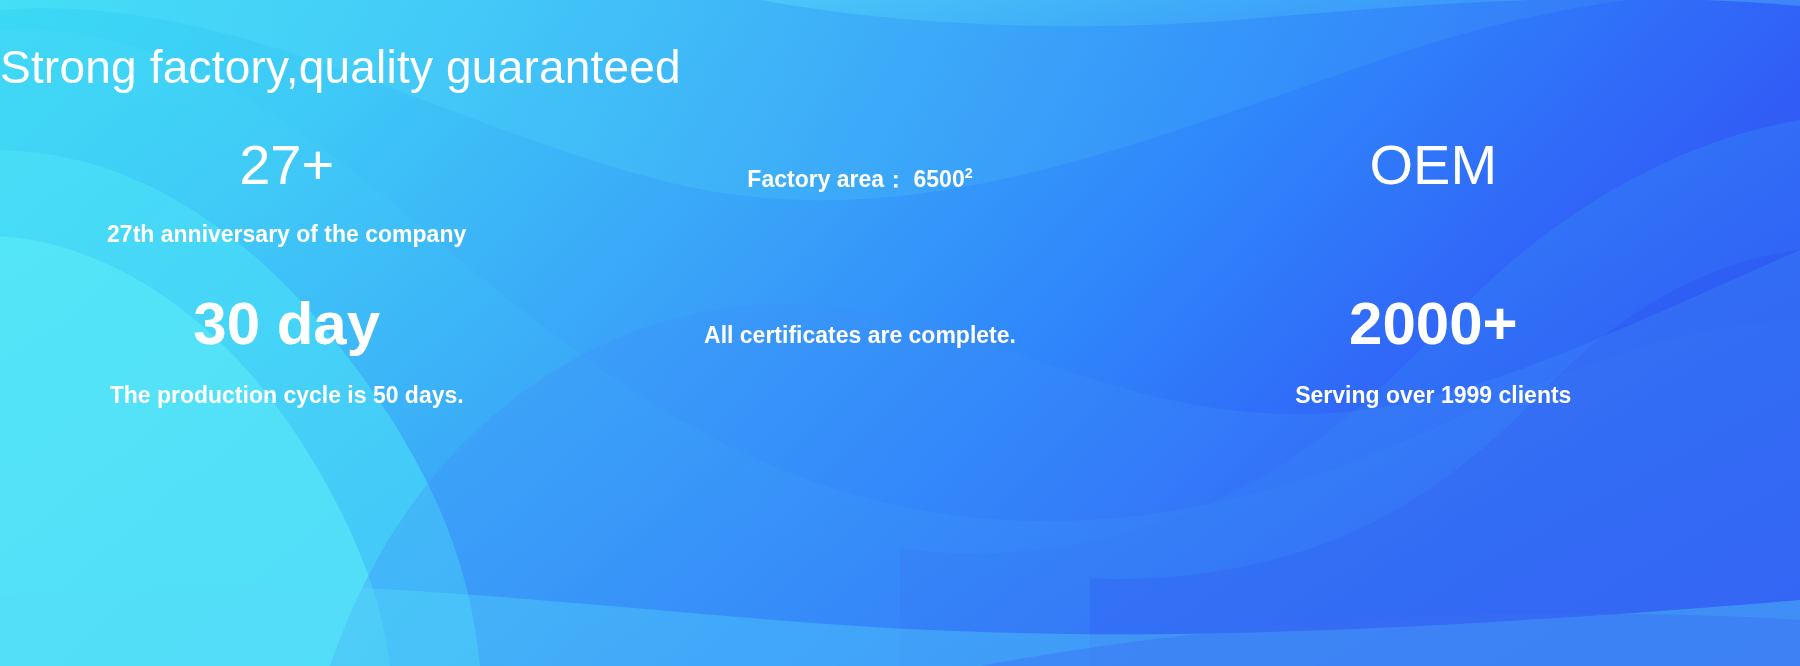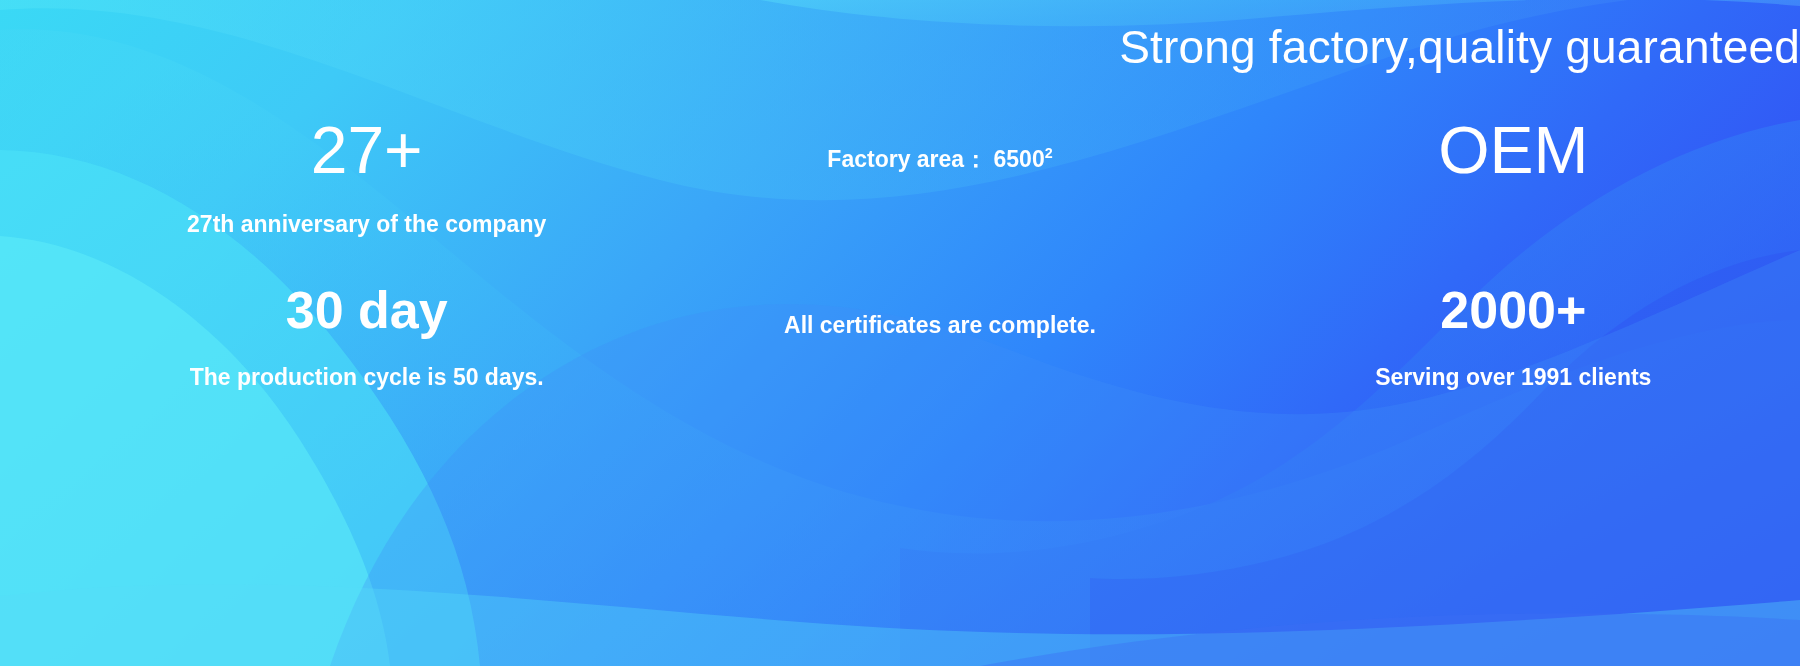--- a/index.html
+++ b/index.html
@@ -20,22 +20,22 @@
     inset: 0;
     width: 100%;
     height: 100%;
     display: block;
   }
   .content {
     position: absolute;
     inset: 0;
     display: flex;
     flex-direction: column;
-    align-items: flex-end;
-    padding-top: 22px;
+    align-items: flex-start;
+    padding-top: 42px;
     box-sizing: border-box;
   }
   .headline {
     color: #ffffff;
     font-size: 46px;
     font-weight: 400;
     letter-spacing: 0.2px;
     line-height: 1.1;
     text-align: center;
     white-space: nowrap;
@@ -49,21 +49,21 @@
     row-gap: 46px;
   }
   .stat {
     display: flex;
     flex-direction: column;
     align-items: center;
     justify-content: flex-start;
   }
   .stat-value {
     color: #ffffff;
-    font-size: 66px;
+    font-size: 56px;
     font-weight: 400;
     line-height: 1.0;
     white-space: nowrap;
     display: flex;
     align-items: flex-start;
   }
   .stat-value sup {
     font-size: 0.42em;
     line-height: 1;
     vertical-align: super;
@@ -77,21 +77,21 @@
     font-size: 23px;
     font-weight: 700;
     line-height: 1.2;
     white-space: nowrap;
     text-align: center;
   }
   .stat-caption sup {
     font-size: 0.62em;
     vertical-align: super;
   }
-  .row-2 .stat-value { font-size: 52px; font-weight: 700; }
+  .row-2 .stat-value { font-size: 60px; font-weight: 700; }
   .row-1 .stat-value { font-weight: 400; }
   .stat.emphasis .stat-value { font-weight: 700; }
 </style>
 </head>
 <body>
 
 <div id="banner">
 
   <svg id="waves" viewBox="0 0 1800 666" preserveAspectRatio="none">
     <defs>
@@ -189,19 +189,19 @@
         <div class="stat-caption">
           <span>All certificates are complete.</span>
         </div>
       </div>
 
       <div class="stat row-2 emphasis">
         <div class="stat-value">
           <span>2000+</span>
         </div>
         <div class="stat-caption">
-          <span>Serving over 1991 clients</span>
+          <span>Serving over 1999 clients</span>
         </div>
       </div>
 
     </div>
   </div>
 </div>
 
 </body></html>

